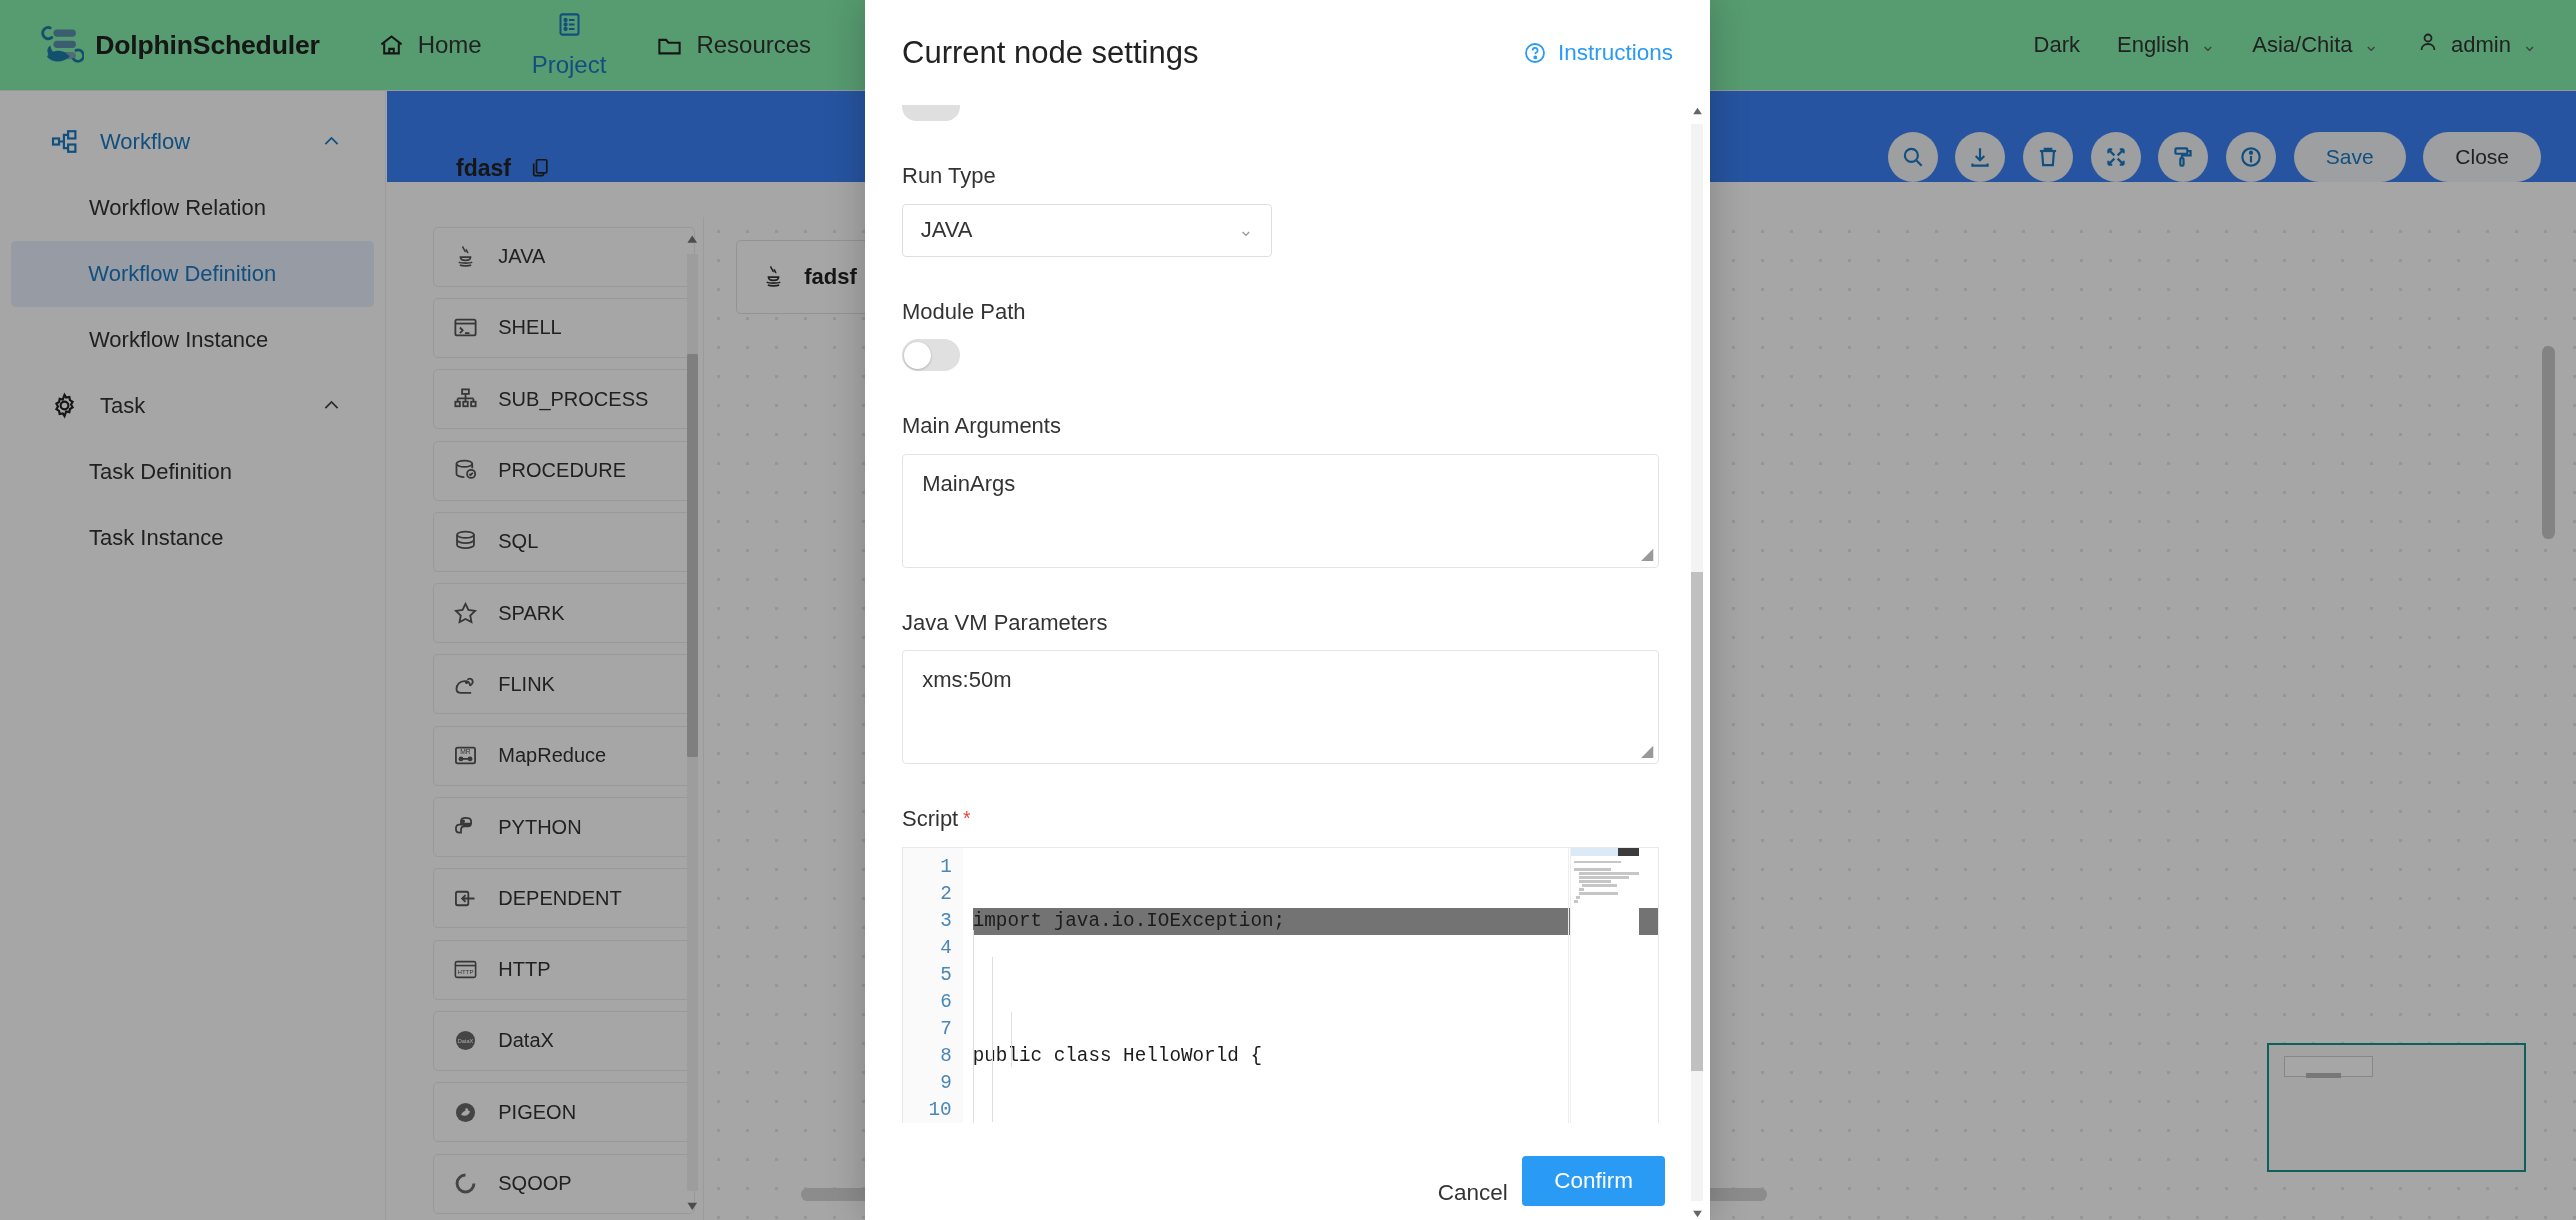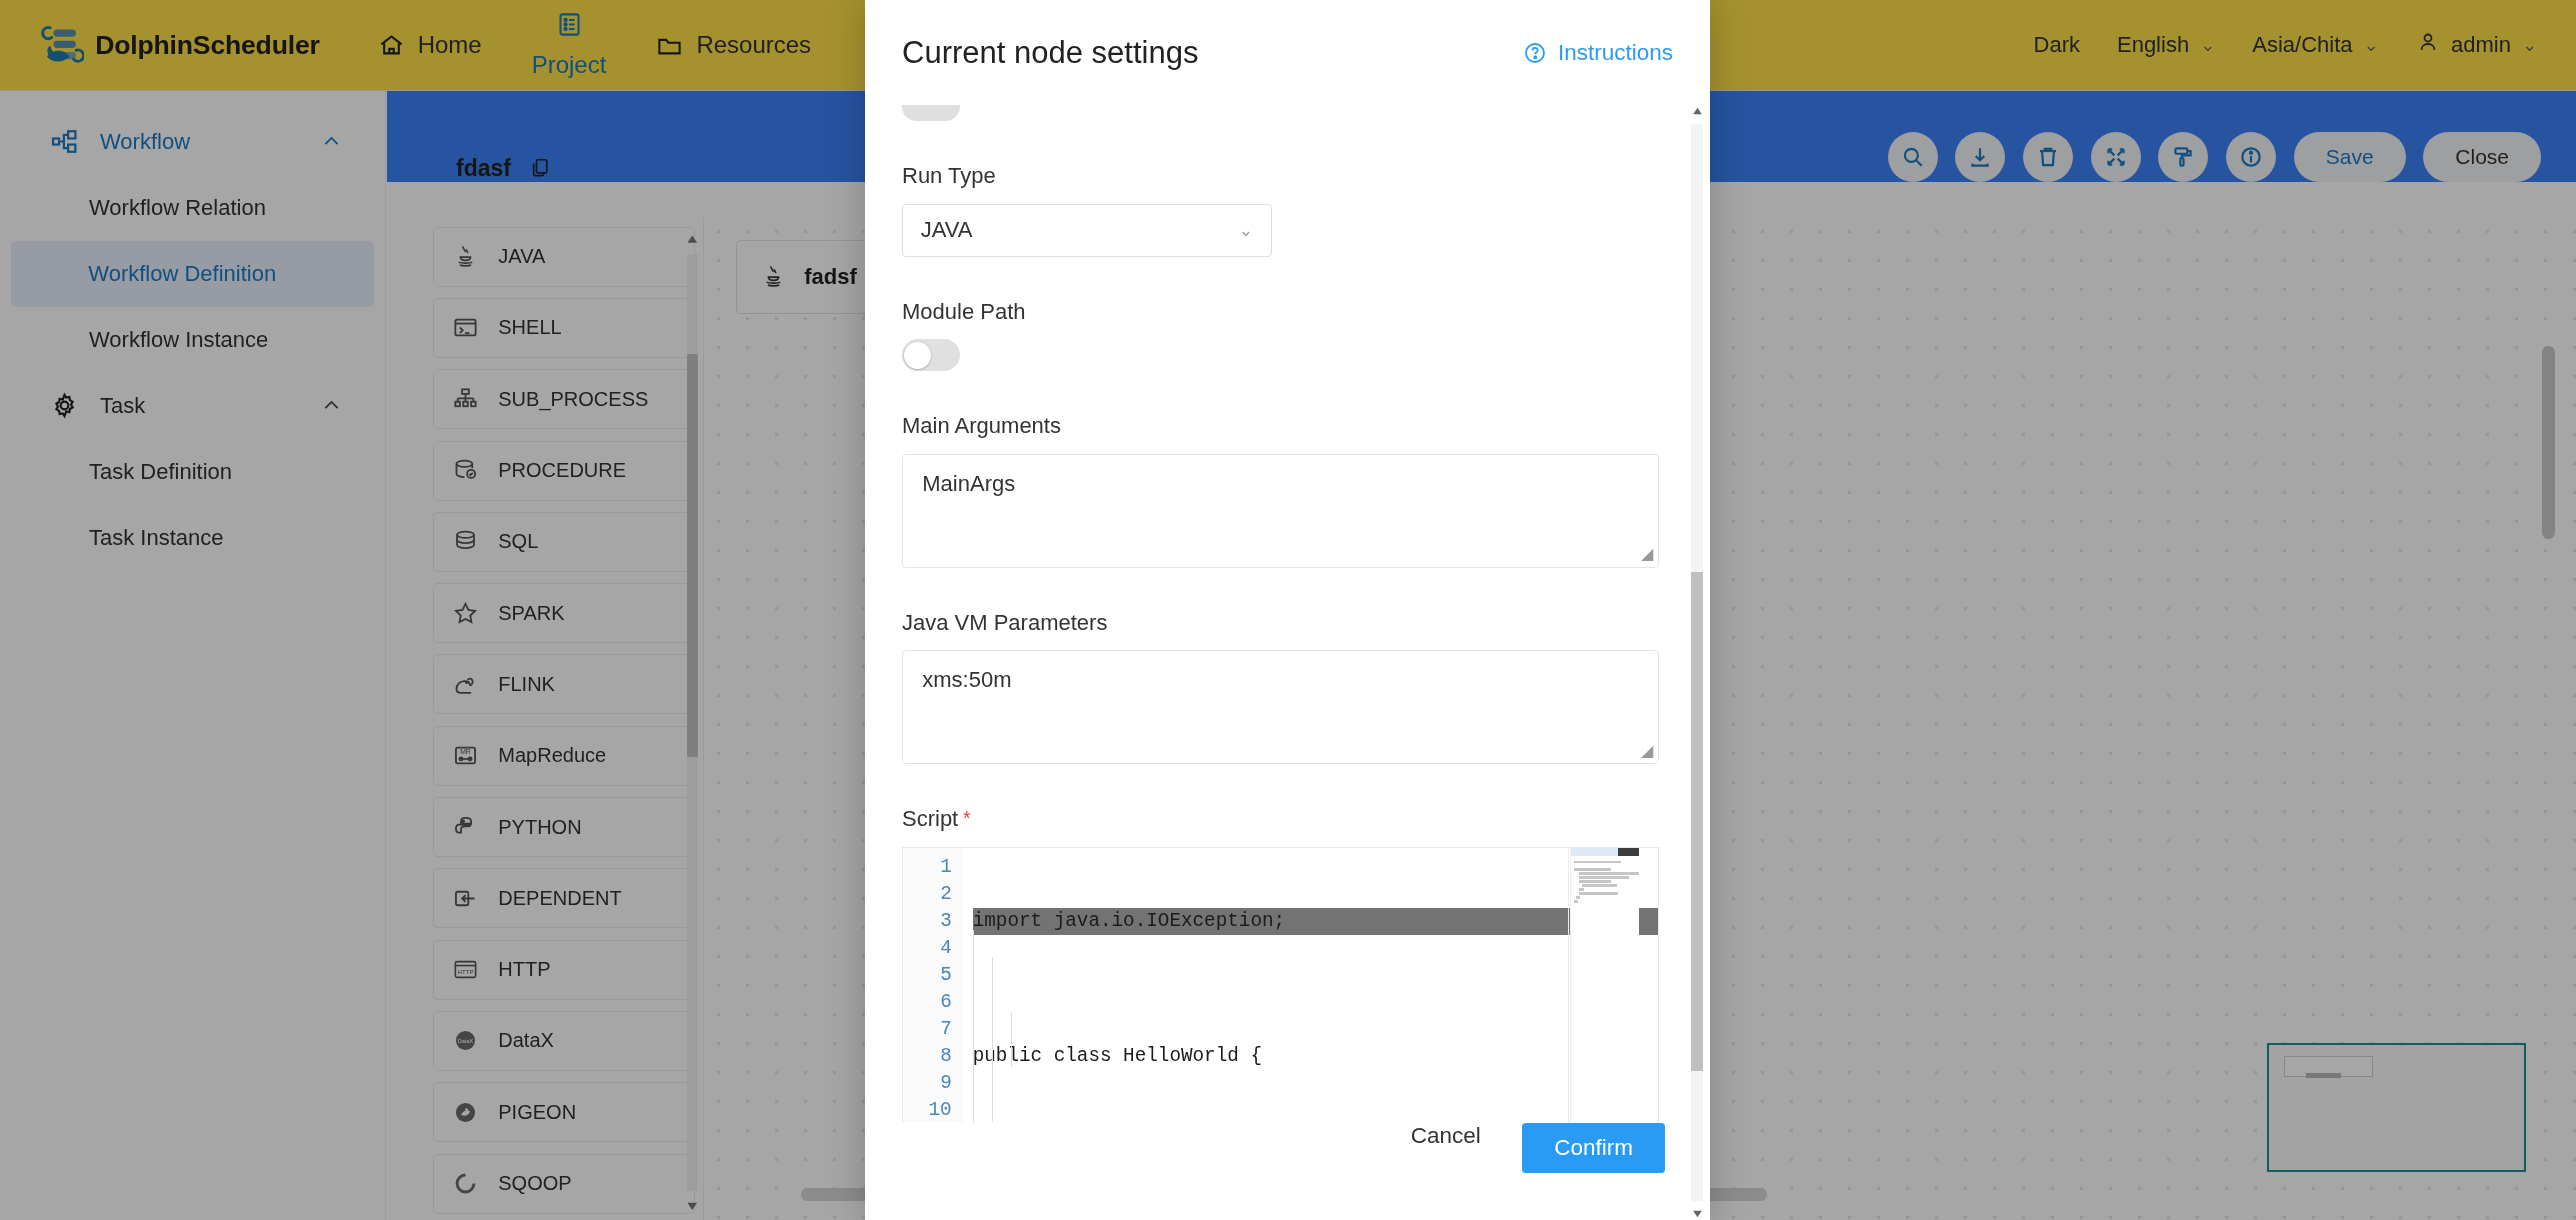--- a/index.html
+++ b/index.html
@@ -15,21 +15,21 @@
   .app-bg { position: absolute; inset: 0; background: #fff; }
   .dim-overlay {
     position: absolute; inset: 0;
     background: rgba(0,0,0,0.35);
     z-index: 40;
   }
 
   
   .topbar {
     position: absolute; top: 0; left: 0; right: 0; height: 91px;
-    background: #fde047; border-bottom: 0.8px solid #e8e8e8;
+    background: #86efac; border-bottom: 0.8px solid #e8e8e8;
     display: flex; align-items: center; padding: 0 39px; justify-content: center;
   }
   .brand { display: flex; align-items: center; gap: 11.3px; margin-right: 58px; }
   .brand-logo { width: 45px; height: 45px; }
   .brand-name { font-size: 26.6px; font-weight: 700; color: #222; letter-spacing: -0.2px; }
   .nav-items { display: flex; align-items: center; gap: 50px; }
   .nav-item { display: flex; align-items: center; gap: 13px; font-size: 24px; color: #333; cursor: pointer; }
   .nav-item.active { color: #1b7ac4; flex-direction: column; }
   .nav-item.active svg { stroke: #1b7ac4; }
   .nav-icon { width: 27px; height: 27px; display:block; }
@@ -184,22 +184,22 @@
   .mm-dark { position: absolute; top: 0; right: 0; width: 21px; height: 8.9px; background: #3c3c3c; }
   .ed-vline { position: absolute; right: 89px; top: 0; bottom: 0; width: 0.8px; background: #ededed; }
   .indent-guide { position: absolute; width: 0.8px; background: #dedede; }
 
   .modal-scroll { position: absolute; right: 6.4px; top: 105px; bottom: 0; width: 13px; z-index: 61; }
   .ms-arrow { width: 13px; height: 13px; display:block; margin: 0 auto; }
   .ms-track { position: absolute; top: 19.3px; bottom: 19.3px; left: 0.8px; width: 11.3px; background: #f3f3f3; }
   .ms-thumb { position: absolute; top: 467px; left: 0.8px; width: 11.3px; height: 499px; background: #c0c0c0; }
 
   .modal-foot {
-    flex: 0 0 97px; display: flex; align-items: flex-start; justify-content: flex-end;
-    gap: 27px; padding: 0 45px 14.5px 0;
+    flex: 0 0 97px; display: flex; align-items: flex-end; justify-content: flex-end;
+    padding: 0 45px 14.5px 0;
   }
   .btn-cancel { font-size: 22.5px; color: #333; cursor: pointer; padding: 0 14.5px; }
   .btn-confirm {
     height: 50px; padding: 0 32px; background: #2a9bf5; color: #fff;
     border-radius: 4px; font-size: 22.5px; display: flex; align-items: center; cursor: pointer;
   }
 </style>
 </head>
 <body>
 

